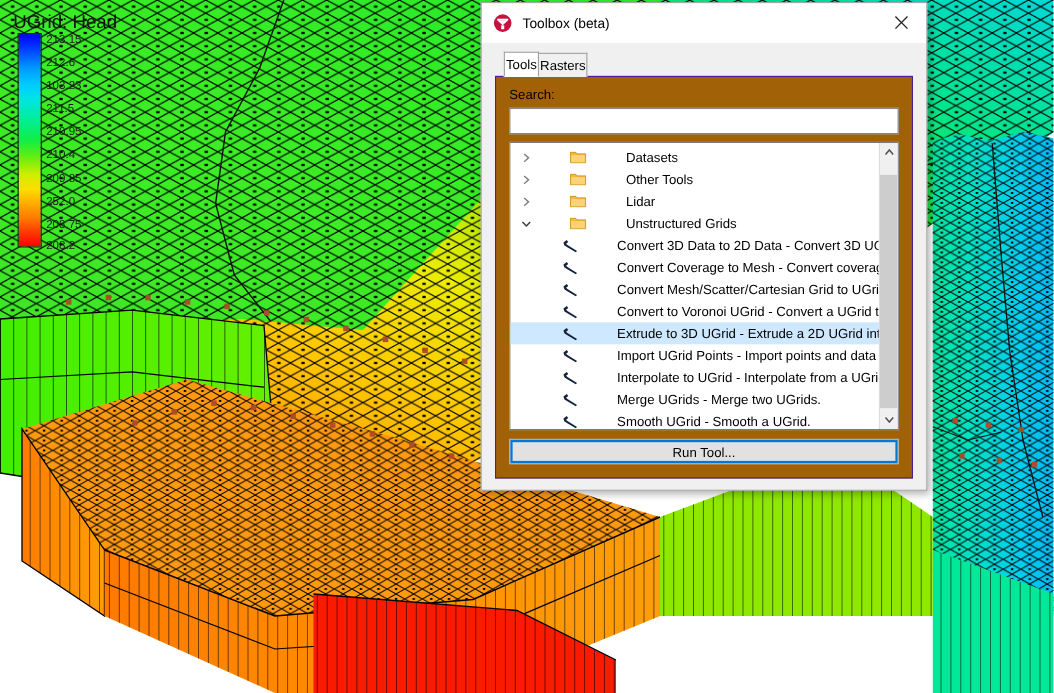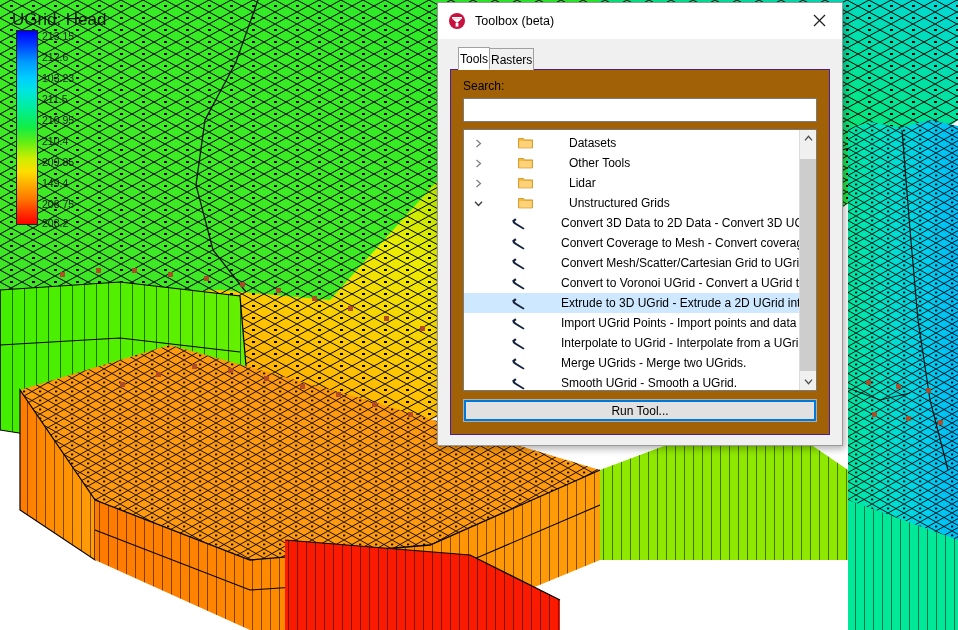--- a/index.html
+++ b/index.html
@@ -455,21 +455,21 @@
     <div id="legend">
       <div id="legend-title">UGrid: Head</div>
       <div id="legend-bar"></div>
       <div class="legend-tick" style="top:23px">213.15</div>
       <div class="legend-tick" style="top:44px">212.6</div>
       <div class="legend-tick" style="top:65px">103.23</div>
       <div class="legend-tick" style="top:86px">211.5</div>
       <div class="legend-tick" style="top:107px">210.95</div>
       <div class="legend-tick" style="top:128px">210.4</div>
       <div class="legend-tick" style="top:149px">209.85</div>
-      <div class="legend-tick" style="top:170px">149.4</div>
+      <div class="legend-tick" style="top:170px">252.0</div>
       <div class="legend-tick" style="top:191px">208.75</div>
       <div class="legend-tick" style="top:210px">208.2</div>
     </div>
   </div>
 
   <div id="dialog">
 
     <div id="titlebar">
       <svg id="app-icon" viewBox="0 0 18 18">
         <circle cx="9" cy="9" r="8" fill="#c7113f"></circle>

